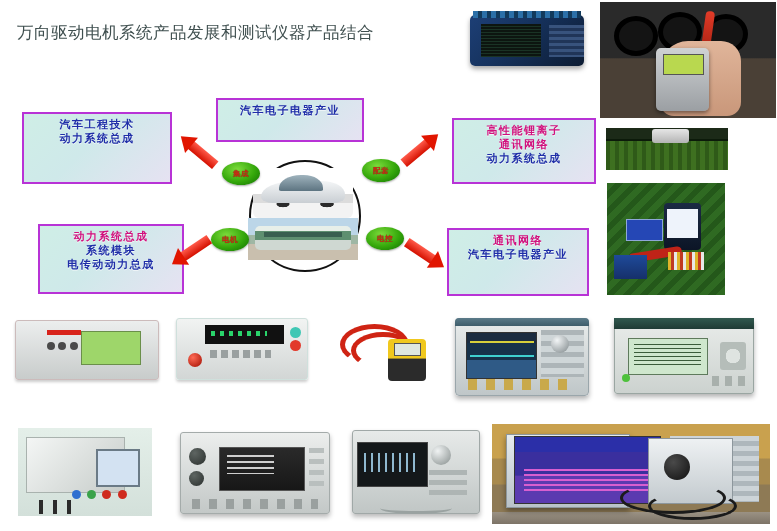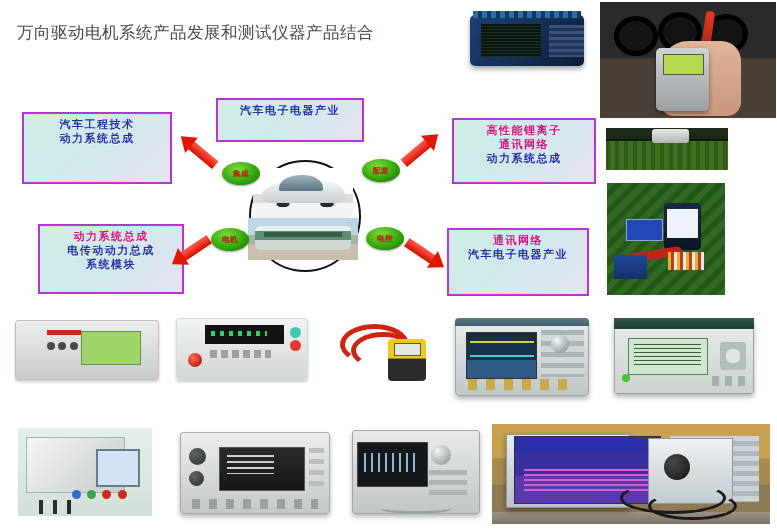--- a/index.html
+++ b/index.html
@@ -285,22 +285,22 @@
 </div>
 
 <div class="cbox" id="box-battery">
   <div class="l1">高性能锂离子</div>
   <div class="l1">通讯网络</div>
   <div class="l2">动力系统总成</div>
 </div>
 
 <div class="cbox" id="box-powertrain">
   <div class="l1">动力系统总成</div>
+  <div class="l2">系统模块</div>
   <div class="l2">电传动动力总成</div>
-  <div class="l2">系统模块</div>
 </div>
 
 <div class="cbox" id="box-digital">
   <div class="l1">通讯网络</div>
   <div class="l2">汽车电子电器产业</div>
 </div>
 
 <div id="center-circle"></div>
 <div class="car-photo">
   <div class="car-body"></div>

